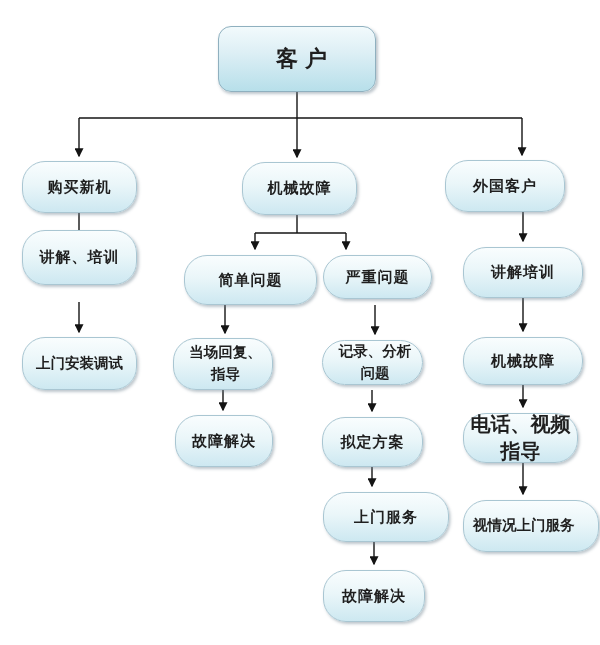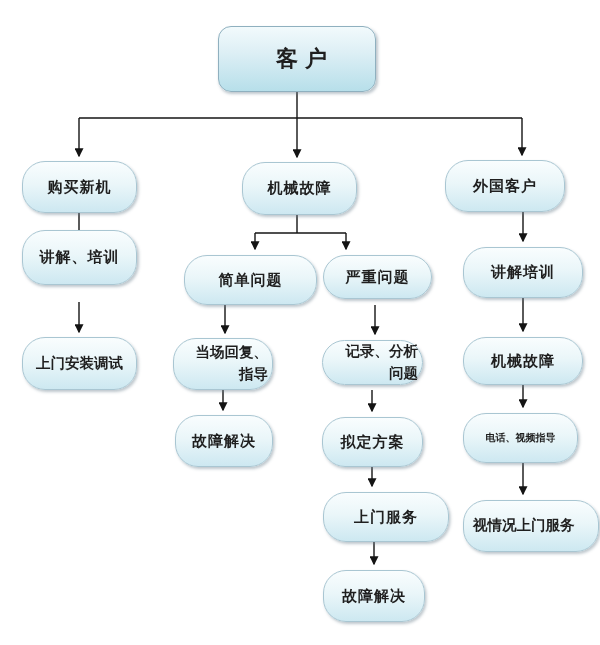--- a/index.html
+++ b/index.html
@@ -35,21 +35,21 @@
   .node.root {
     font-size: 22px;
     letter-spacing: 7px;
     padding-left: 16px;
     border-radius: 13px;
     border-color: #8fb0bf;
     background: linear-gradient(180deg, #f2fafc 0%, #ddeff5 40%, #b7dfea 100%);
   }
   .node.wrap {
     justify-content: flex-start;
-    text-align: right;
+    text-align: center;
     letter-spacing: 0;
     font-size: 14.5px;
     line-height: 1.5;
     padding: 0 4px 0 9px;
   }
   .edge { stroke: #141414; stroke-width: 1.4; fill: none; }
 </style>
 </head>
 <body>
 
@@ -101,16 +101,16 @@
   <div class="node wrap" style="left:173px;top:338px;width:100px;height:52px">当场回复、指导</div>
   <div class="node" style="left:175px;top:415px;width:98px;height:52px">故障解决</div>
   <div class="node wrap" style="left:322px;top:340px;width:101px;height:45px">记录、分析问题</div>
   <div class="node" style="left:322px;top:417px;width:101px;height:50px">拟定方案</div>
   <div class="node" style="left:323px;top:492px;width:126px;height:50px">上门服务</div>
   <div class="node" style="left:323px;top:570px;width:102px;height:52px">故障解决</div>
 
   <div class="node" style="left:445px;top:160px;width:120px;height:52px">外国客户</div>
   <div class="node" style="left:463px;top:247px;width:120px;height:51px">讲解培训</div>
   <div class="node" style="left:463px;top:337px;width:120px;height:48px">机械故障</div>
-  <div class="node" style="left:463px;top:413px;width:115px;height:50px;letter-spacing:0;font-size:10px">电话、视频指导</div>
+  <div class="node" style="left:463px;top:413px;width:115px;height:50px;letter-spacing:0;font-size:20px">电话、视频指导</div>
   <div class="node wrap" style="left:463px;top:500px;width:136px;height:52px;padding-right:18px">视情况上门服务</div>
 
 </div>
 
 </body></html>

